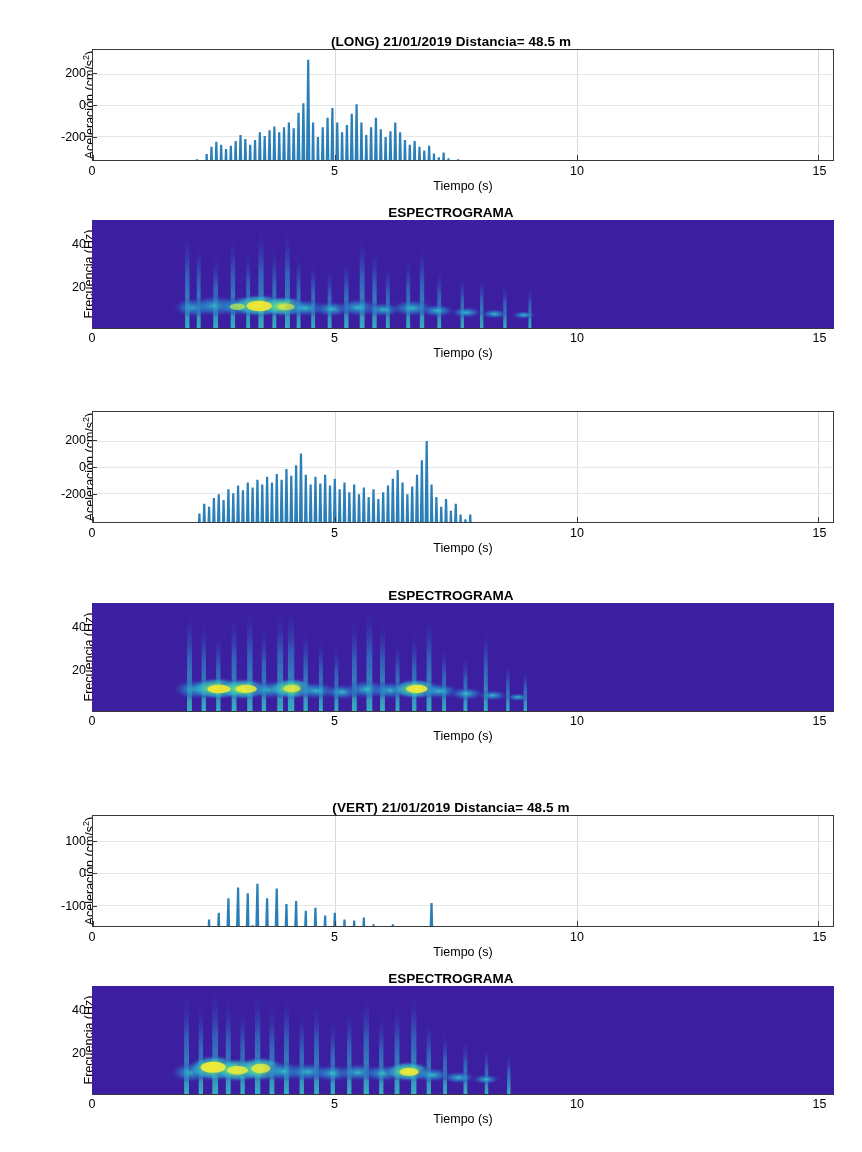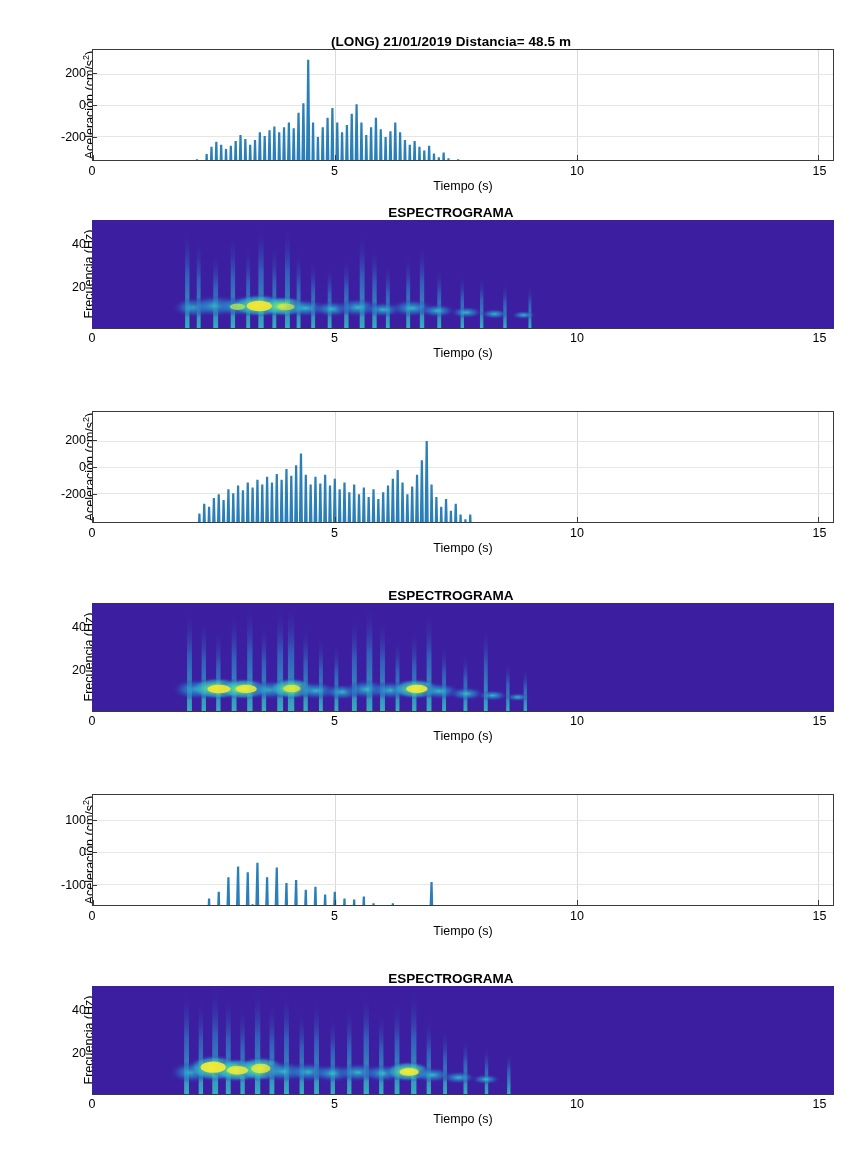--- a/index.html
+++ b/index.html
@@ -301,20 +301,21 @@
       <div class="xtick-label" style="left:32.68%">5</div>
       <div class="xtick-label" style="left:65.36%">10</div>
       <div class="xtick-label" style="left:98.04%">15</div>
       <div class="ytick-label" style="top:22%">40</div>
       <div class="ytick-label" style="top:62%">20</div>
       <div class="xlabel">Tiempo (s)</div>
     </div>
   </div>
 
   <div class="block wave-panel">
+    <div class="wave-title">(VERT) 21/01/2019  Distancia= 48.5 m</div>
     <div class="plotwrap">
       <div class="ylabel">
         Aceleración (cm/s<sup>2</sup>)
       </div>
       <div class="axesbox">
         <div class="gridline" style="left:32.68%"></div>
         <div class="gridline" style="left:65.36%"></div>
         <div class="gridline" style="left:98.04%"></div>
         <div class="gridh" style="top:23%"></div>
         <div class="gridh" style="top:52%"></div>

